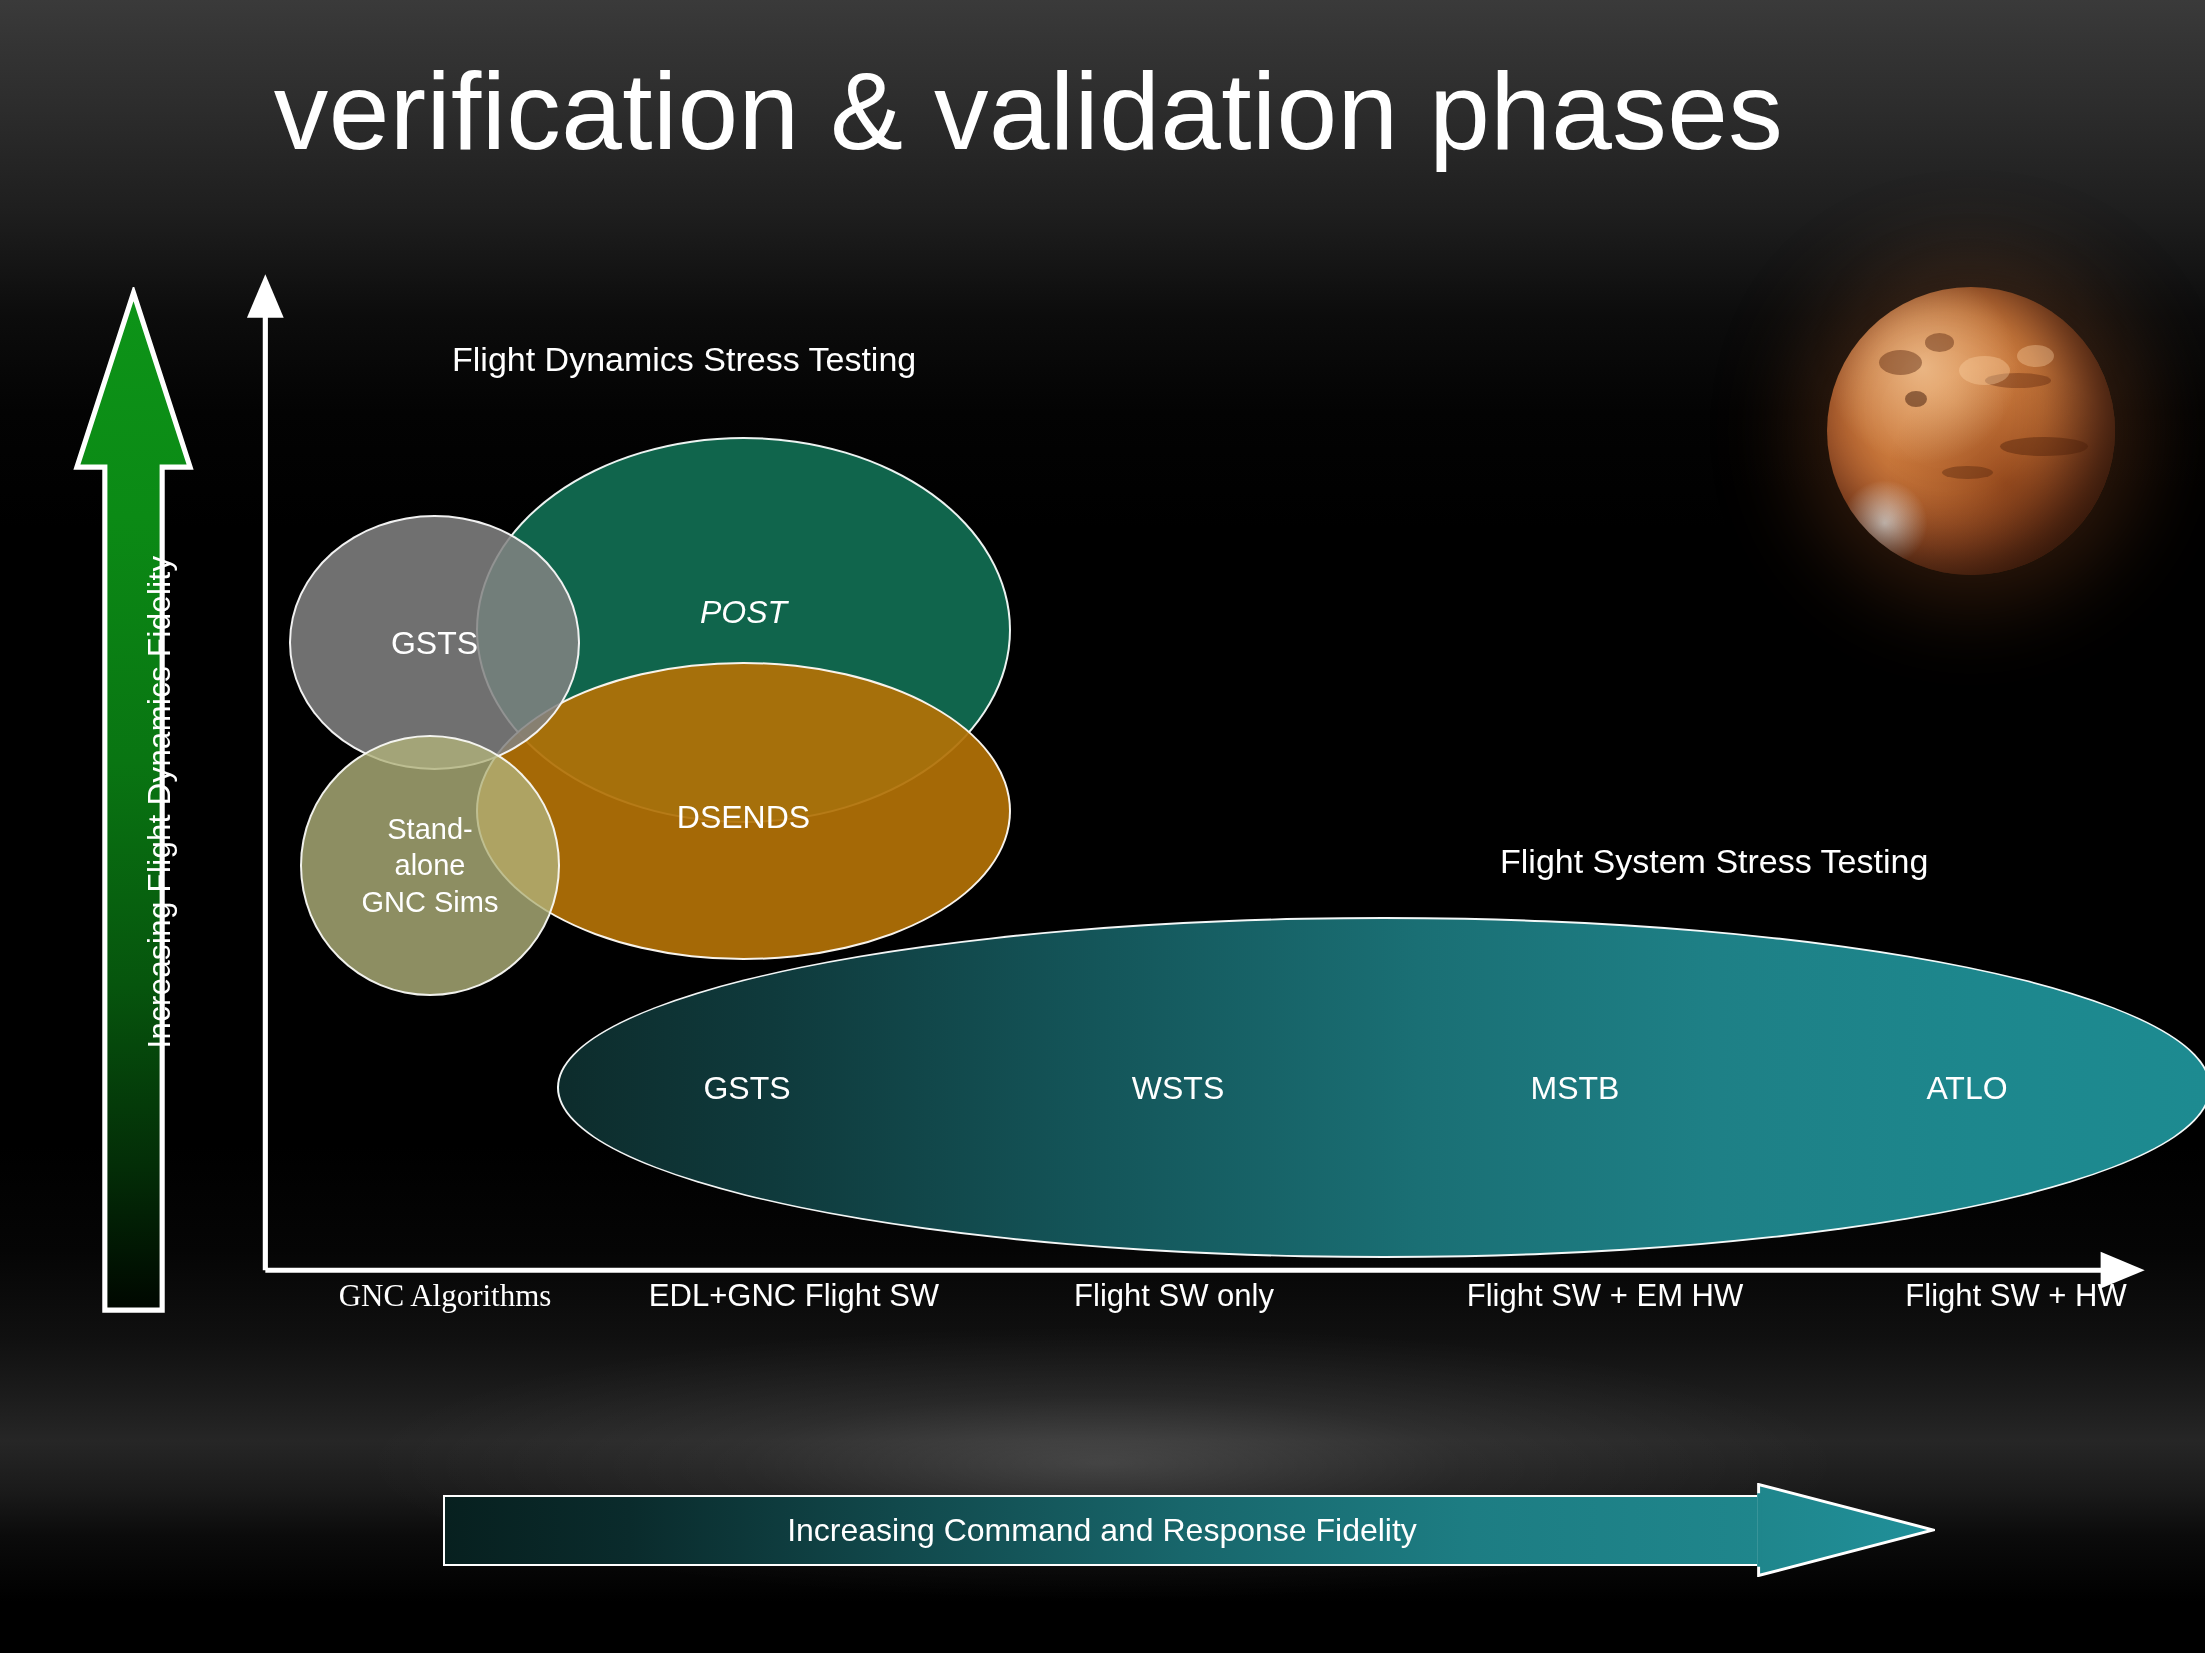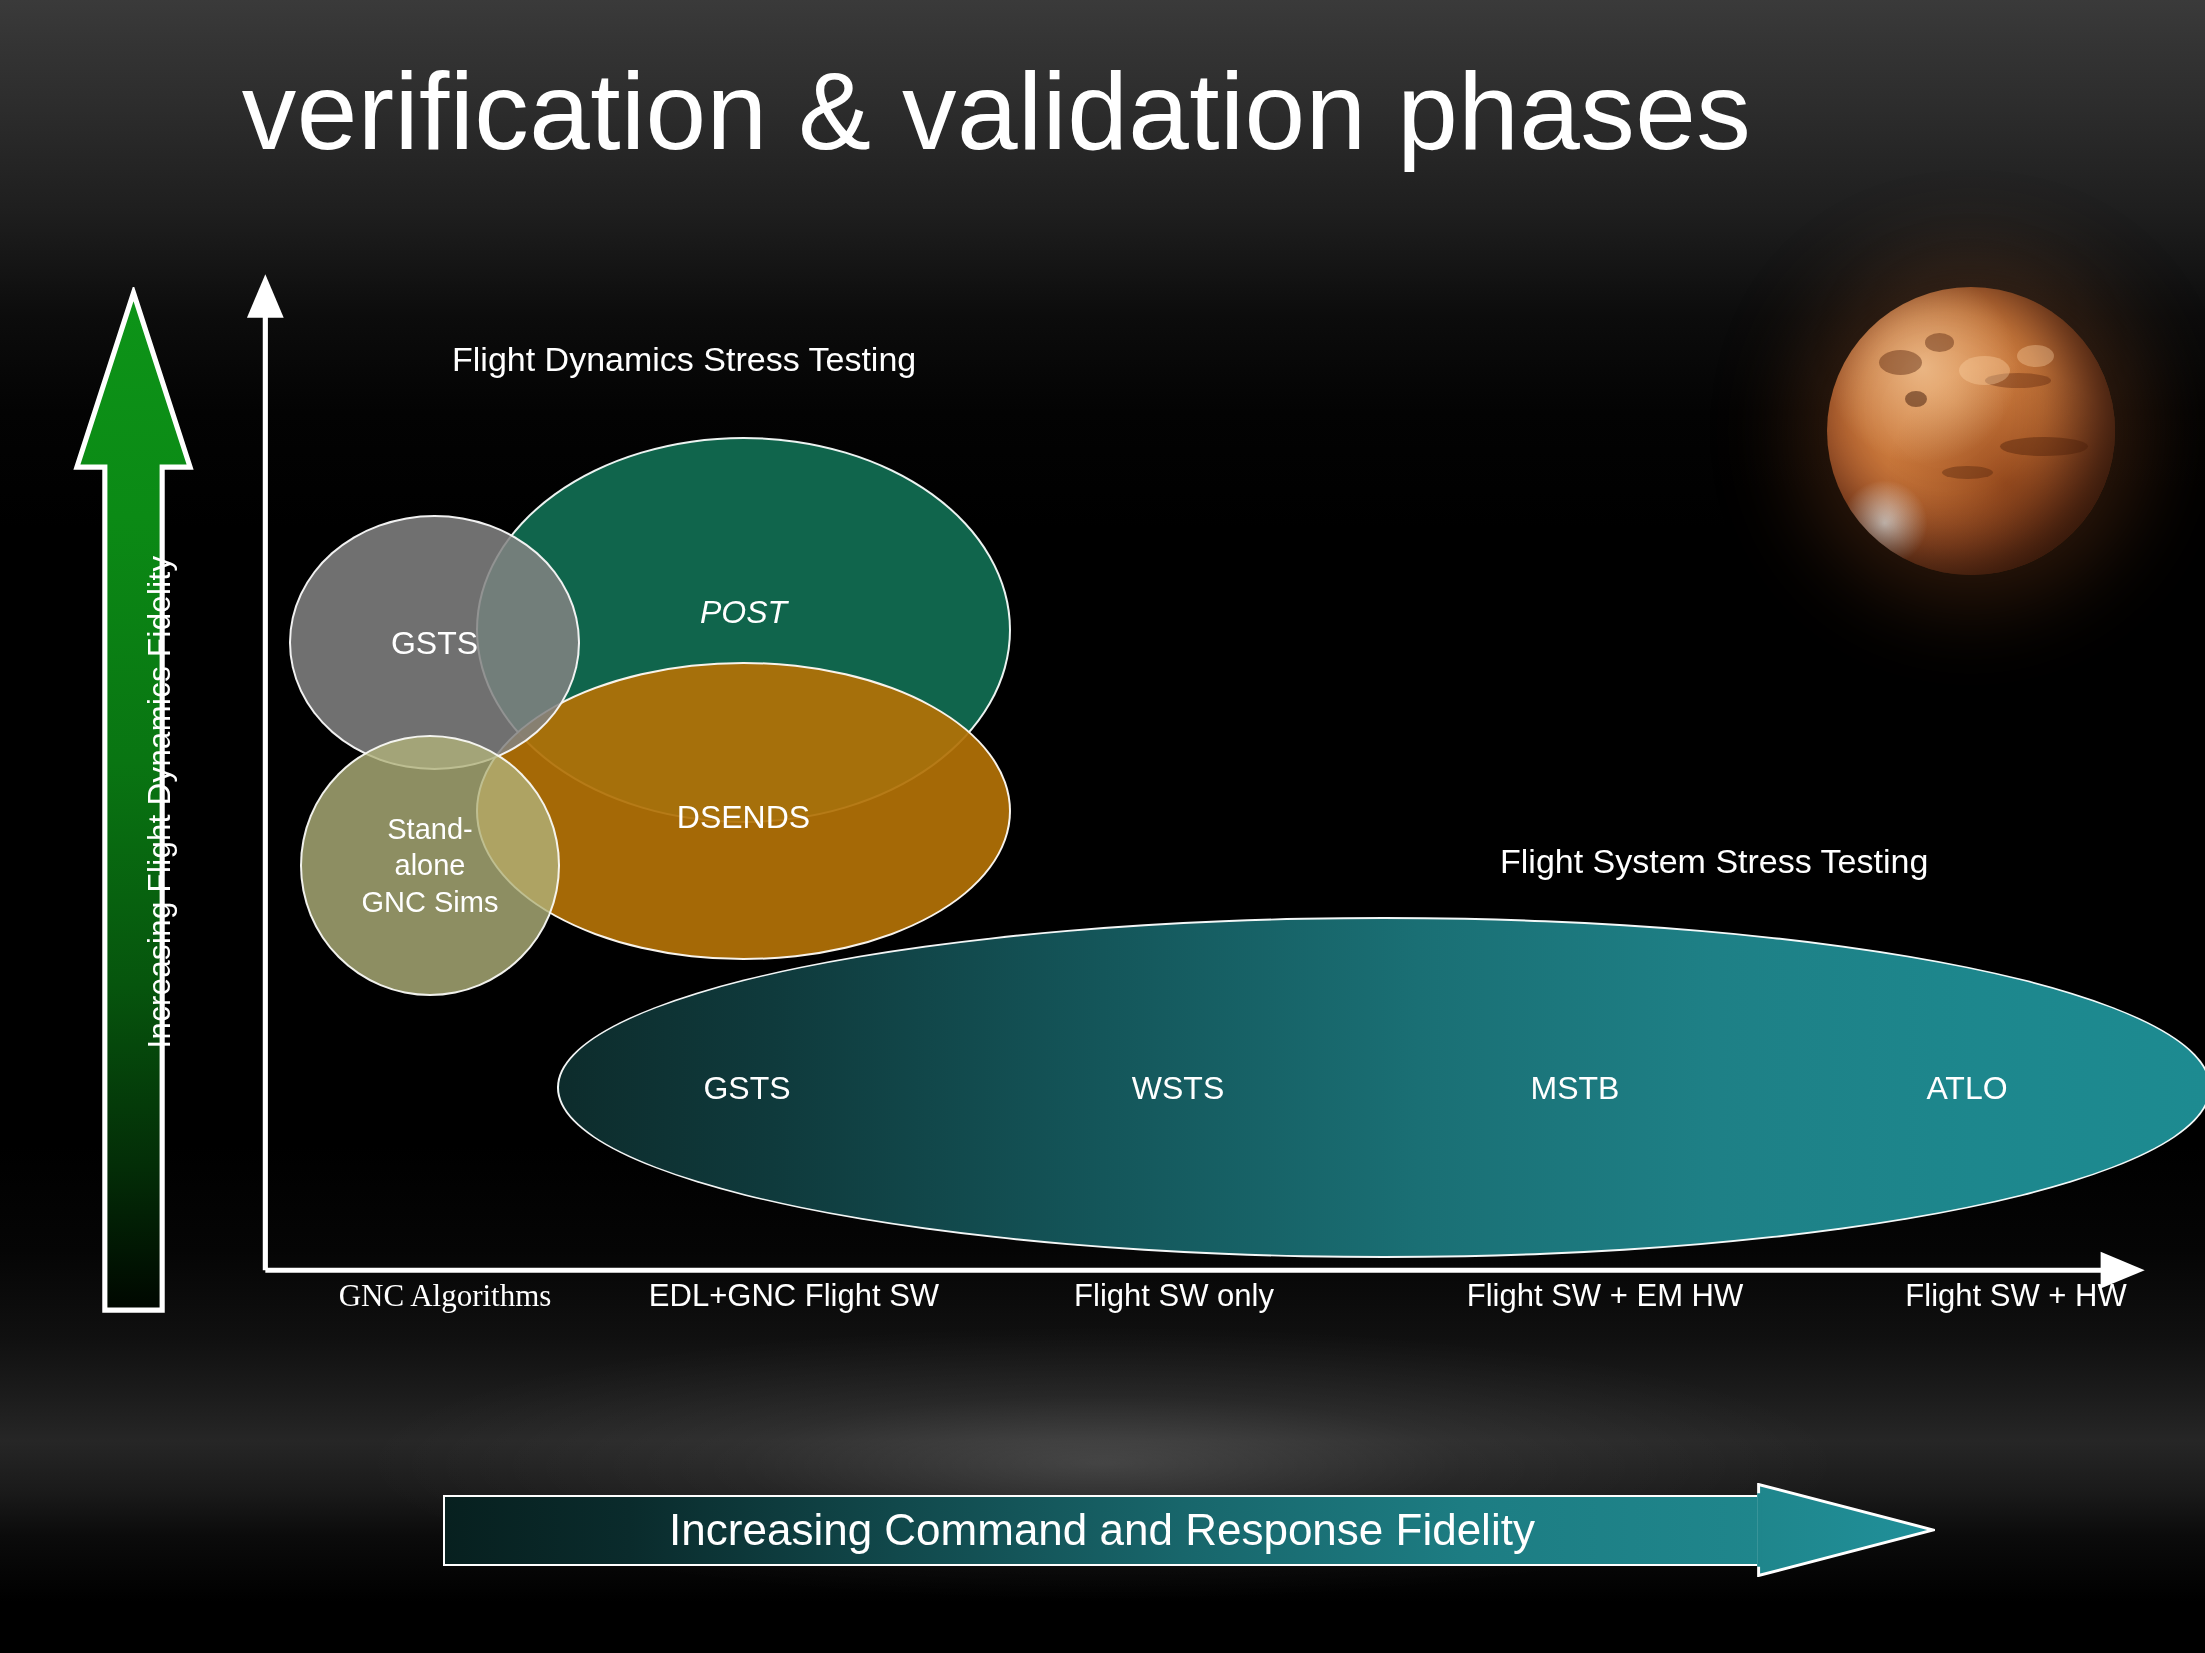--- a/index.html
+++ b/index.html
@@ -12,21 +12,21 @@
         #3a3a3a 0px, #343434 44px, #2c2c2c 110px, #1e1e1e 213px,
         #0c0c0c 316px, #030303 412px, #000000 529px,
         #000000 1147px, #050505 1250px, #101010 1338px, #1c1c1c 1397px,
         #262626 1441px, #1a1a1a 1492px, #0b0b0b 1536px, #000000 1602px, #000000 1654px);
   }
 
   
   #title{
     position:absolute; left:0; top:57px; width:1993px; text-align:center;
     color:#ffffff; font-size:109px; font-weight:300; letter-spacing:0.4px;
-    line-height:1.0; white-space:nowrap;
+    line-height:1.0; white-space:nowrap;padding-left:32px;
   }
 
   
   #mars{
     position:absolute; left:1827px; top:287px; width:288px; height:288px;
     border-radius:50%;
     background:
       radial-gradient(circle at 33% 28%, rgba(255,225,185,0.55) 0%, rgba(255,190,120,0.0) 34%),
       radial-gradient(circle at 62% 68%, rgba(120,45,10,0.55) 0%, rgba(120,45,10,0) 45%),
       radial-gradient(circle at 20% 82%, rgba(255,250,245,0.85) 0%, rgba(255,250,245,0.0) 13%),
@@ -111,21 +111,21 @@
   #bottom-arrow .body{
     position:absolute;left:0;top:11.8px;width:1318px;height:71px;
     background:linear-gradient(to right,
       #07201f 0%, #0a2b2c 14%, #11484b 34%, #18666b 56%, #1d7d83 78%, #1f868c 100%);
     border:2.2px solid #ffffff;border-right:none;box-sizing:border-box;
   }
   #bottom-arrow .headline{position:absolute;left:1314px;top:0;width:178px;height:94px;}
   #bottom-arrow .blabel{
     position:absolute;left:0;top:11.8px;width:1318px;height:71px;
     display:flex;align-items:center;justify-content:center;
-    color:#ffffff;font-size:44px;white-space:nowrap;z-index:4;
+    color:#ffffff;font-size:32px;white-space:nowrap;z-index:4;
   }
 </style>
 </head>
 <body>
 
 <div id="title">verification &amp; validation phases</div>
 
 <div id="mars">
   <div class="spot" style="left:18%;top:22%;width:43px;height:25px;"></div>
   <div class="spot" style="left:34%;top:16%;width:29px;height:19px;"></div>

